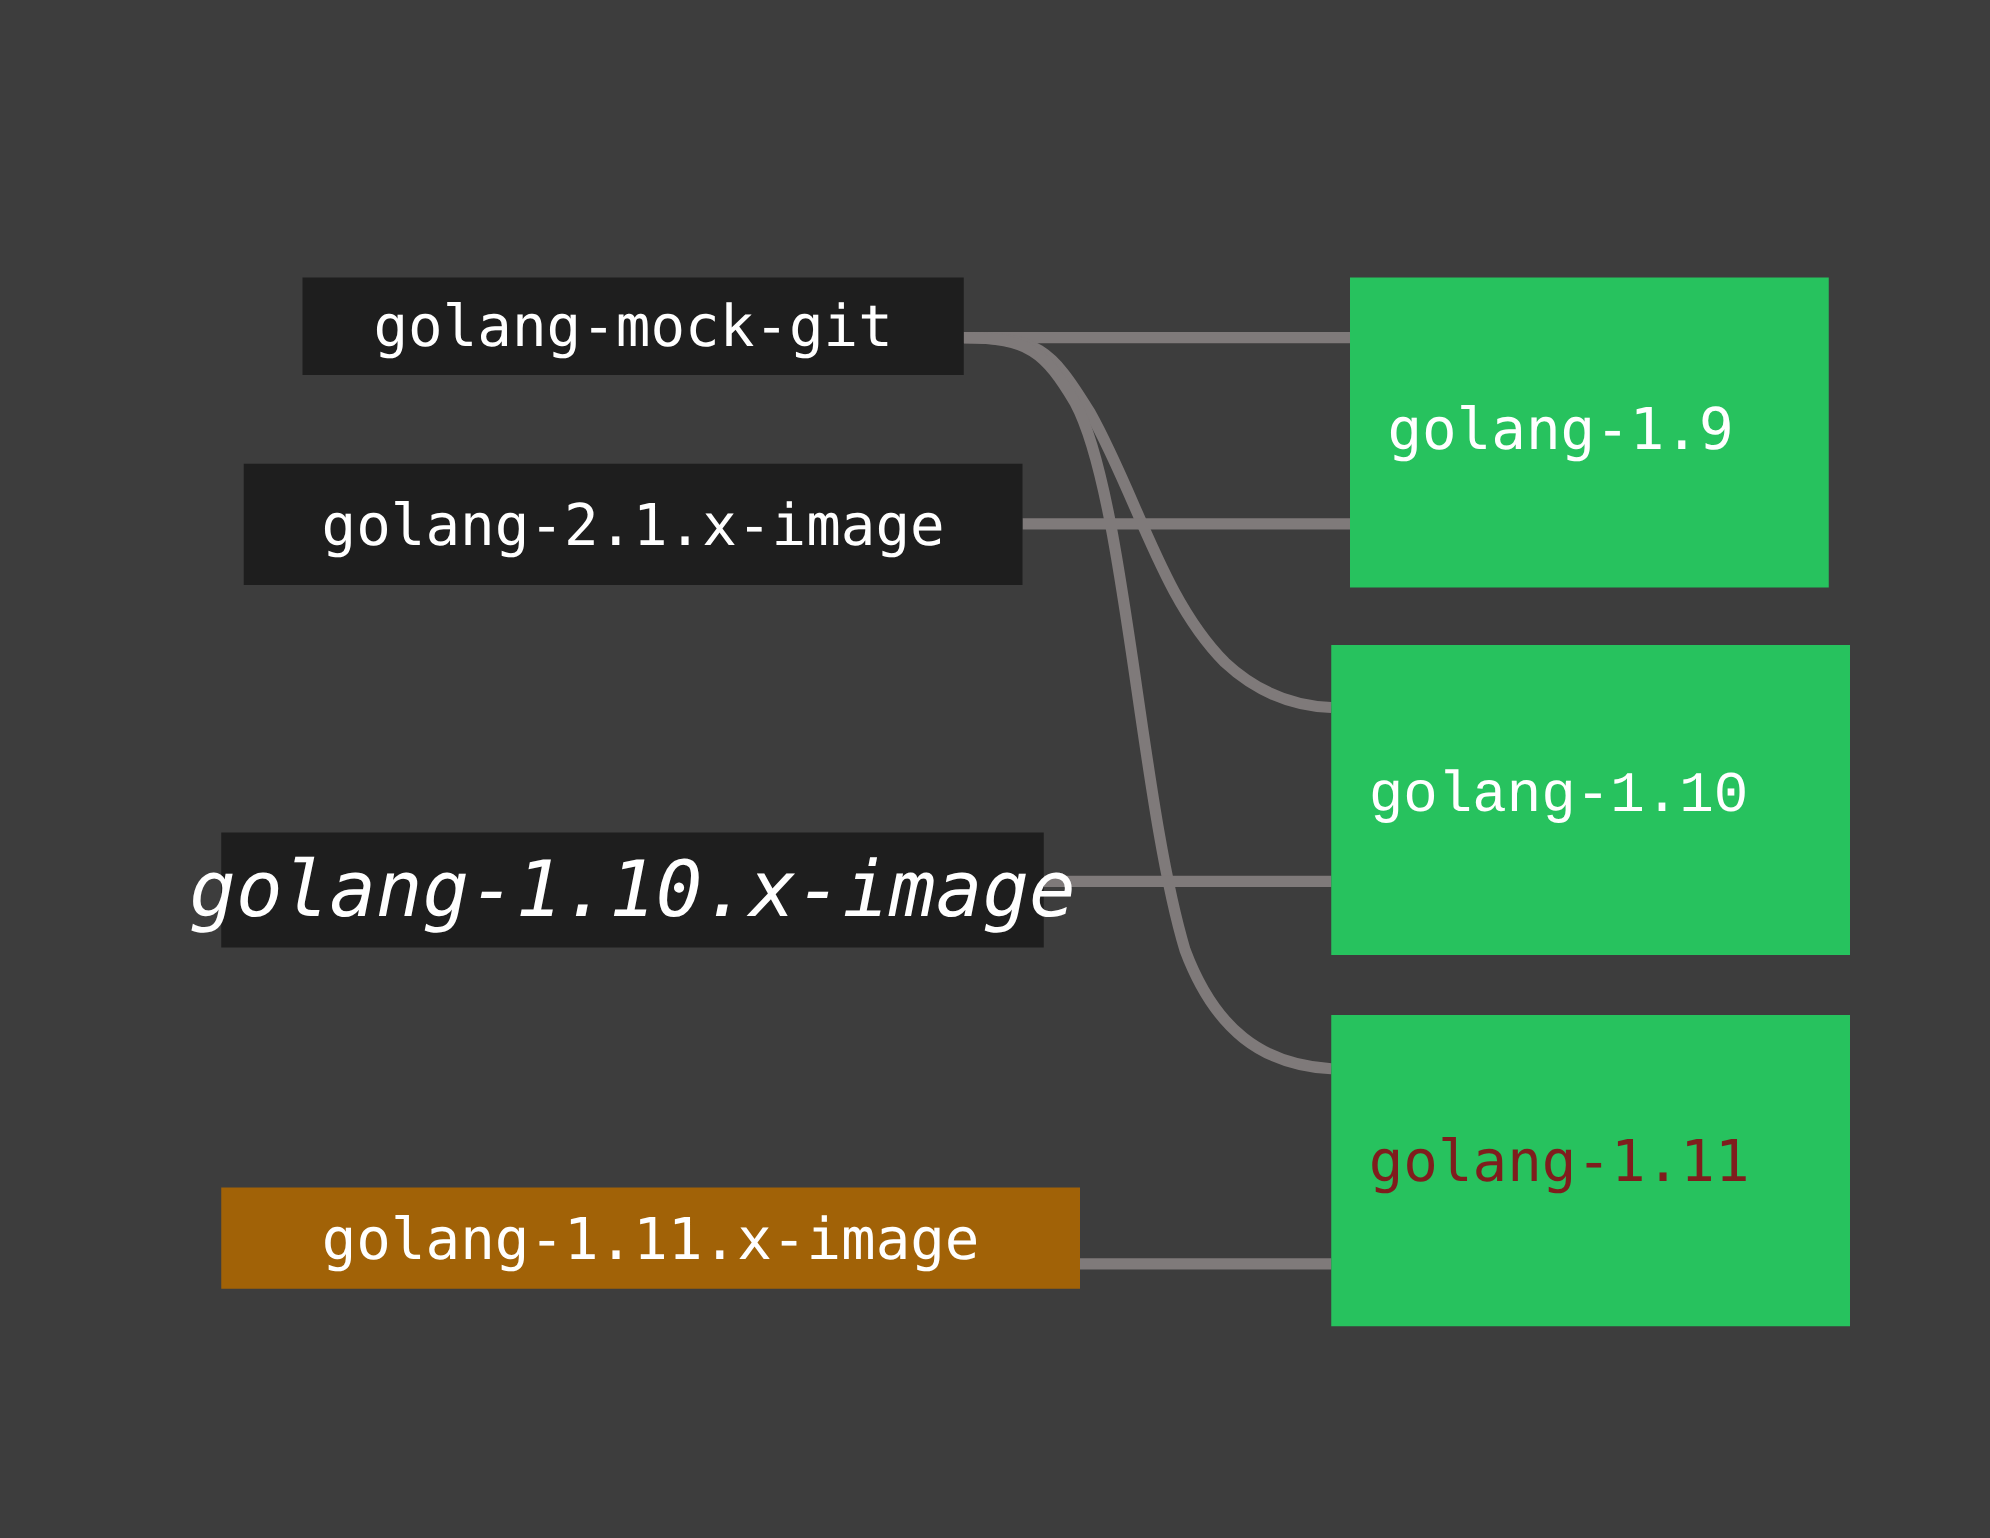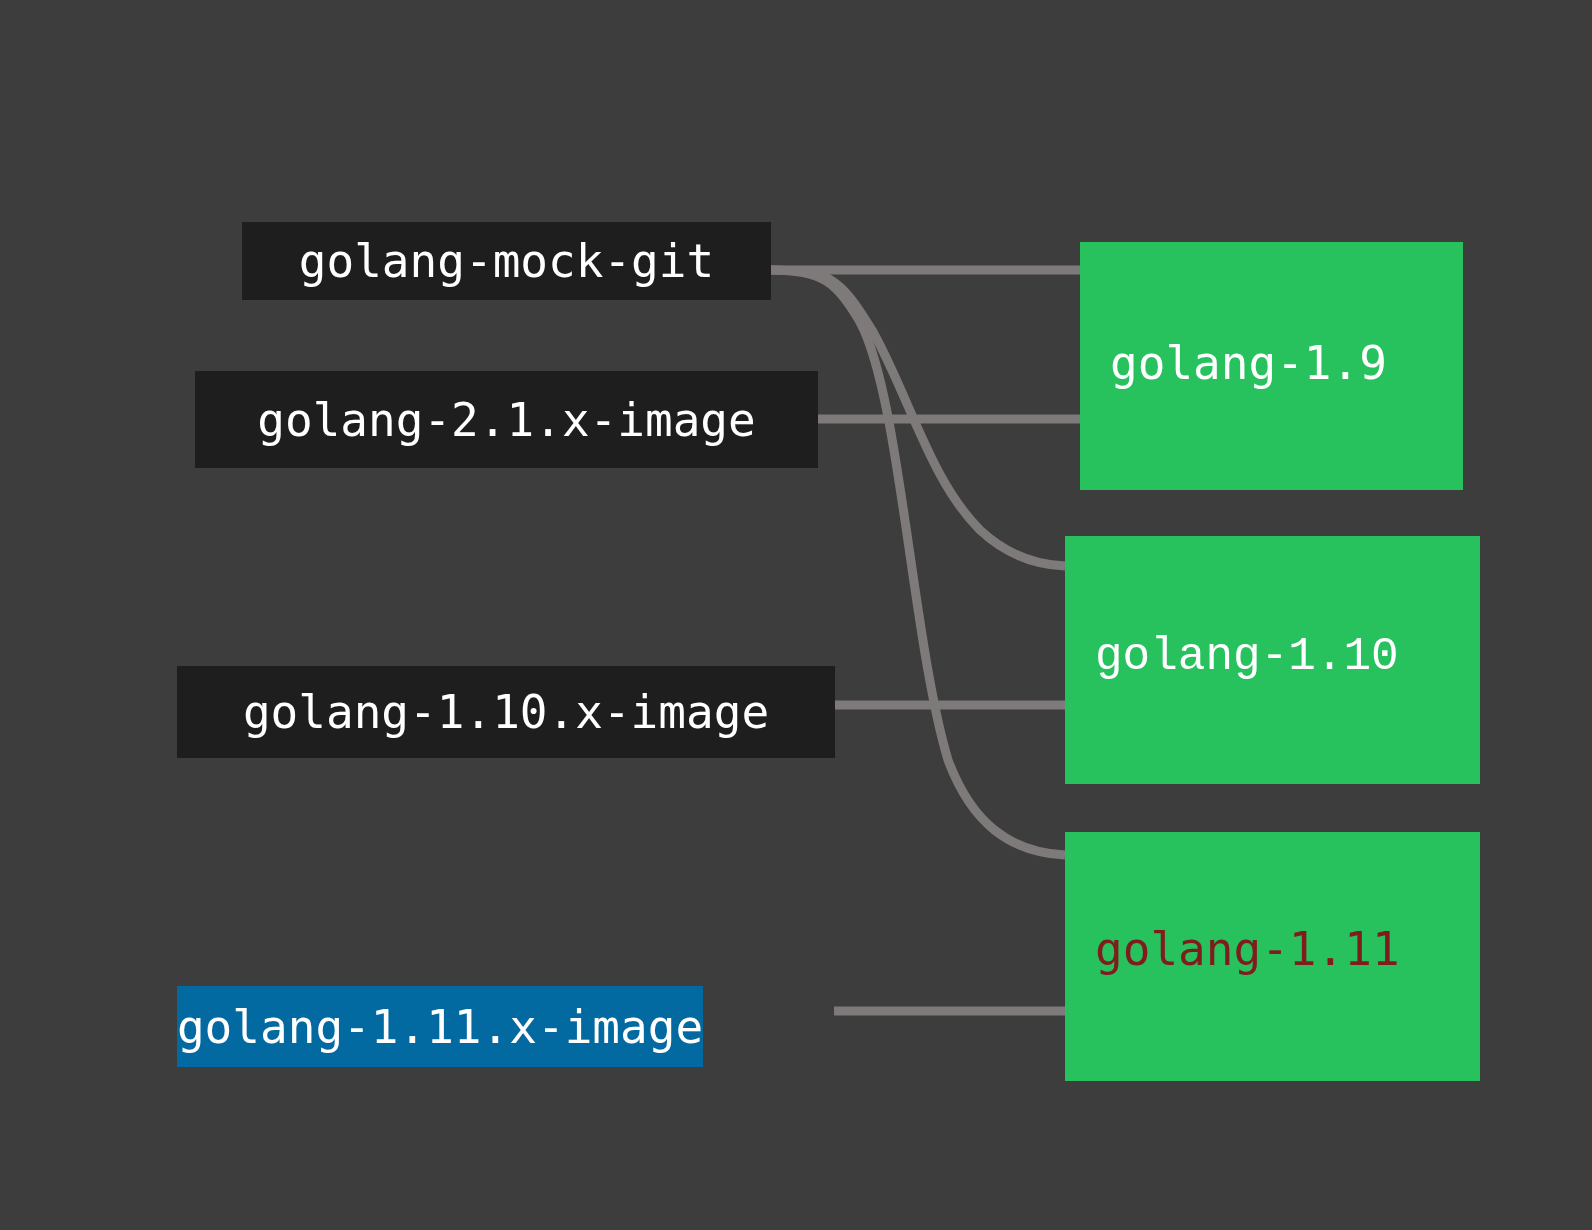--- a/index.html
+++ b/index.html
@@ -38,21 +38,20 @@
   }
   .node-source {
     background: #1e1e1e;
     color: #ffffff;
     justify-content: center;
   }
   .node-target {
     background: #27c25e;
     color: #ffffff;
     justify-content: flex-start;
-    margin-top: 20px;
   }
   .node-label {
     display: block;
     line-height: 1;
   }
 </style>
 </head>
 <body>
 
 <div id="stage" style="width: 1592px; height: 1230px; background: rgb(61, 61, 61);">
@@ -60,19 +59,19 @@
       <path class="edge-path" d="M 771 270 L 1080 270" stroke="#7f7a7a"></path>
       <path class="edge-path" d="M 771 270 C 830 270 840 278 872 330 C 910 398 930 480 980 530 C 1010 558 1040 565 1065 566" stroke="#7f7a7a"></path>
       <path class="edge-path" d="M 771 270 C 823 270 836 282 860 322 C 900 396 912 640 948 760 C 972 824 1010 852 1065 855" stroke="#7f7a7a"></path>
       <path class="edge-path" d="M 818 419 L 1080 419" stroke="#7f7a7a"></path>
       <path class="edge-path" d="M 835 705 L 1065 705" stroke="#7f7a7a"></path>
       <path class="edge-path" d="M 834 1011 L 1065 1011" stroke="#7f7a7a"></path>
     </svg>
   <div id="nodes">
       <div class="node node-source" style="left: 242px; top: 222px; width: 529px; height: 78px; background: rgb(30, 30, 30); color: rgb(255, 255, 255);"><span class="node-label" style="font-size: 46px;">golang-mock-git</span></div>
       <div class="node node-source" style="left: 195px; top: 371px; width: 623px; height: 97px; background: rgb(30, 30, 30); color: rgb(255, 255, 255);"><span class="node-label" style="font-size: 46px;">golang-2.1.x-image</span></div>
-      <div class="node node-source" style="left: 177px; top: 666px; width: 658px; height: 92px; background: rgb(30, 30, 30); color: rgb(255, 255, 255);"><span class="node-label" style="font-size: 46px;">golang-1.10.x-image</span></div>
-      <div class="node node-source" style="left: 177px; top: 986px; width: 526px; height: 81px; background: #0369a1; color: rgb(255, 255, 255);"><span class="node-label" style="font-size: 46px;">golang-1.11.x-image</span></div>
+      <div class="node node-source" style="left: 177px; top: 666px; width: 658px; height: 92px; background: rgb(30, 30, 30); color: rgb(255, 255, 255);"><span class="node-label" style="font-size: 62px; font-style: italic;">golang-1.10.x-image</span></div>
+      <div class="node node-source" style="left: 177px; top: 950px; width: 687px; height: 81px; background: #a16207; color: rgb(255, 255, 255);"><span class="node-label" style="font-size: 46px;">golang-1.11.x-image</span></div>
       <div class="node node-target" style="left: 1080px; top: 222px; width: 383px; height: 248px; background: rgb(39, 194, 94); color: rgb(255, 255, 255);"><span class="node-label" style="font-size: 46px; margin-left: 30px; margin-top: -6px;">golang-1.9</span></div>
       <div class="node node-target" style="left: 1065px; top: 516px; width: 415px; height: 248px; background: rgb(39, 194, 94); color: rgb(255, 255, 255);"><span class="node-label" style="font-size: 46px; margin-left: 30px; margin-top: -6px; font-family: Liberation Mono, monospace;">golang-1.10</span></div>
       <div class="node node-target" style="left: 1065px; top: 812px; width: 415px; height: 249px; background: rgb(39, 194, 94); color: #7f1d1d;"><span class="node-label" style="font-size: 46px; margin-left: 30px; margin-top: -14.5px;">golang-1.11</span></div>
     </div>
 </div>
 
 </body></html>

